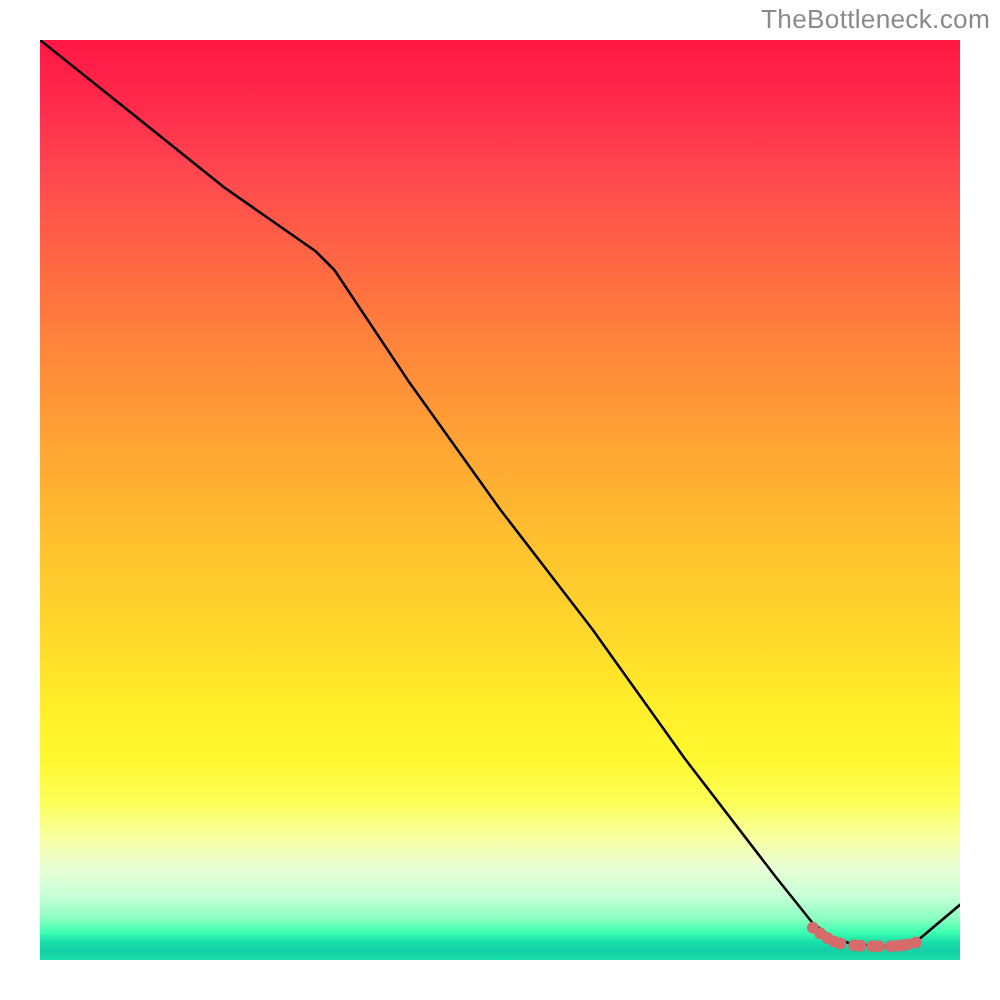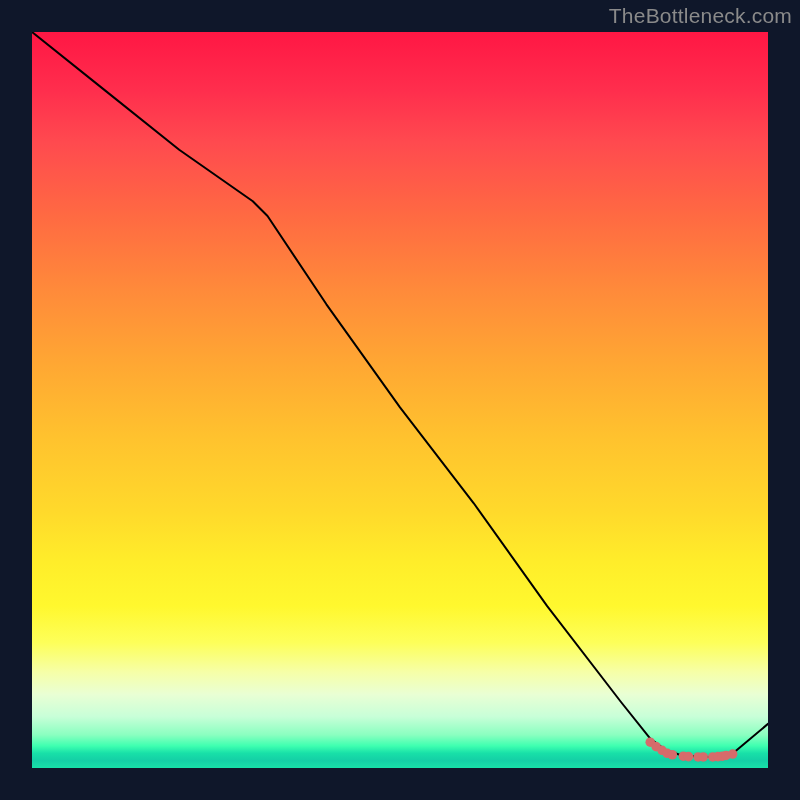--- a/index.html
+++ b/index.html
@@ -8,21 +8,21 @@
     width: 800px;
     height: 800px;
     background: #000;
     overflow: hidden;
     font-family: Arial, Helvetica, sans-serif;
   }
   .stage {
     position: relative;
     width: 800px;
     height: 800px;
-    background: #0f172a;
+    background: #ffffff;
   }
   .plot {
     position: absolute;
     left: 32px;
     top: 32px;
     width: 736px;
     height: 736px;
   }
   .gradient {
     position: absolute;

